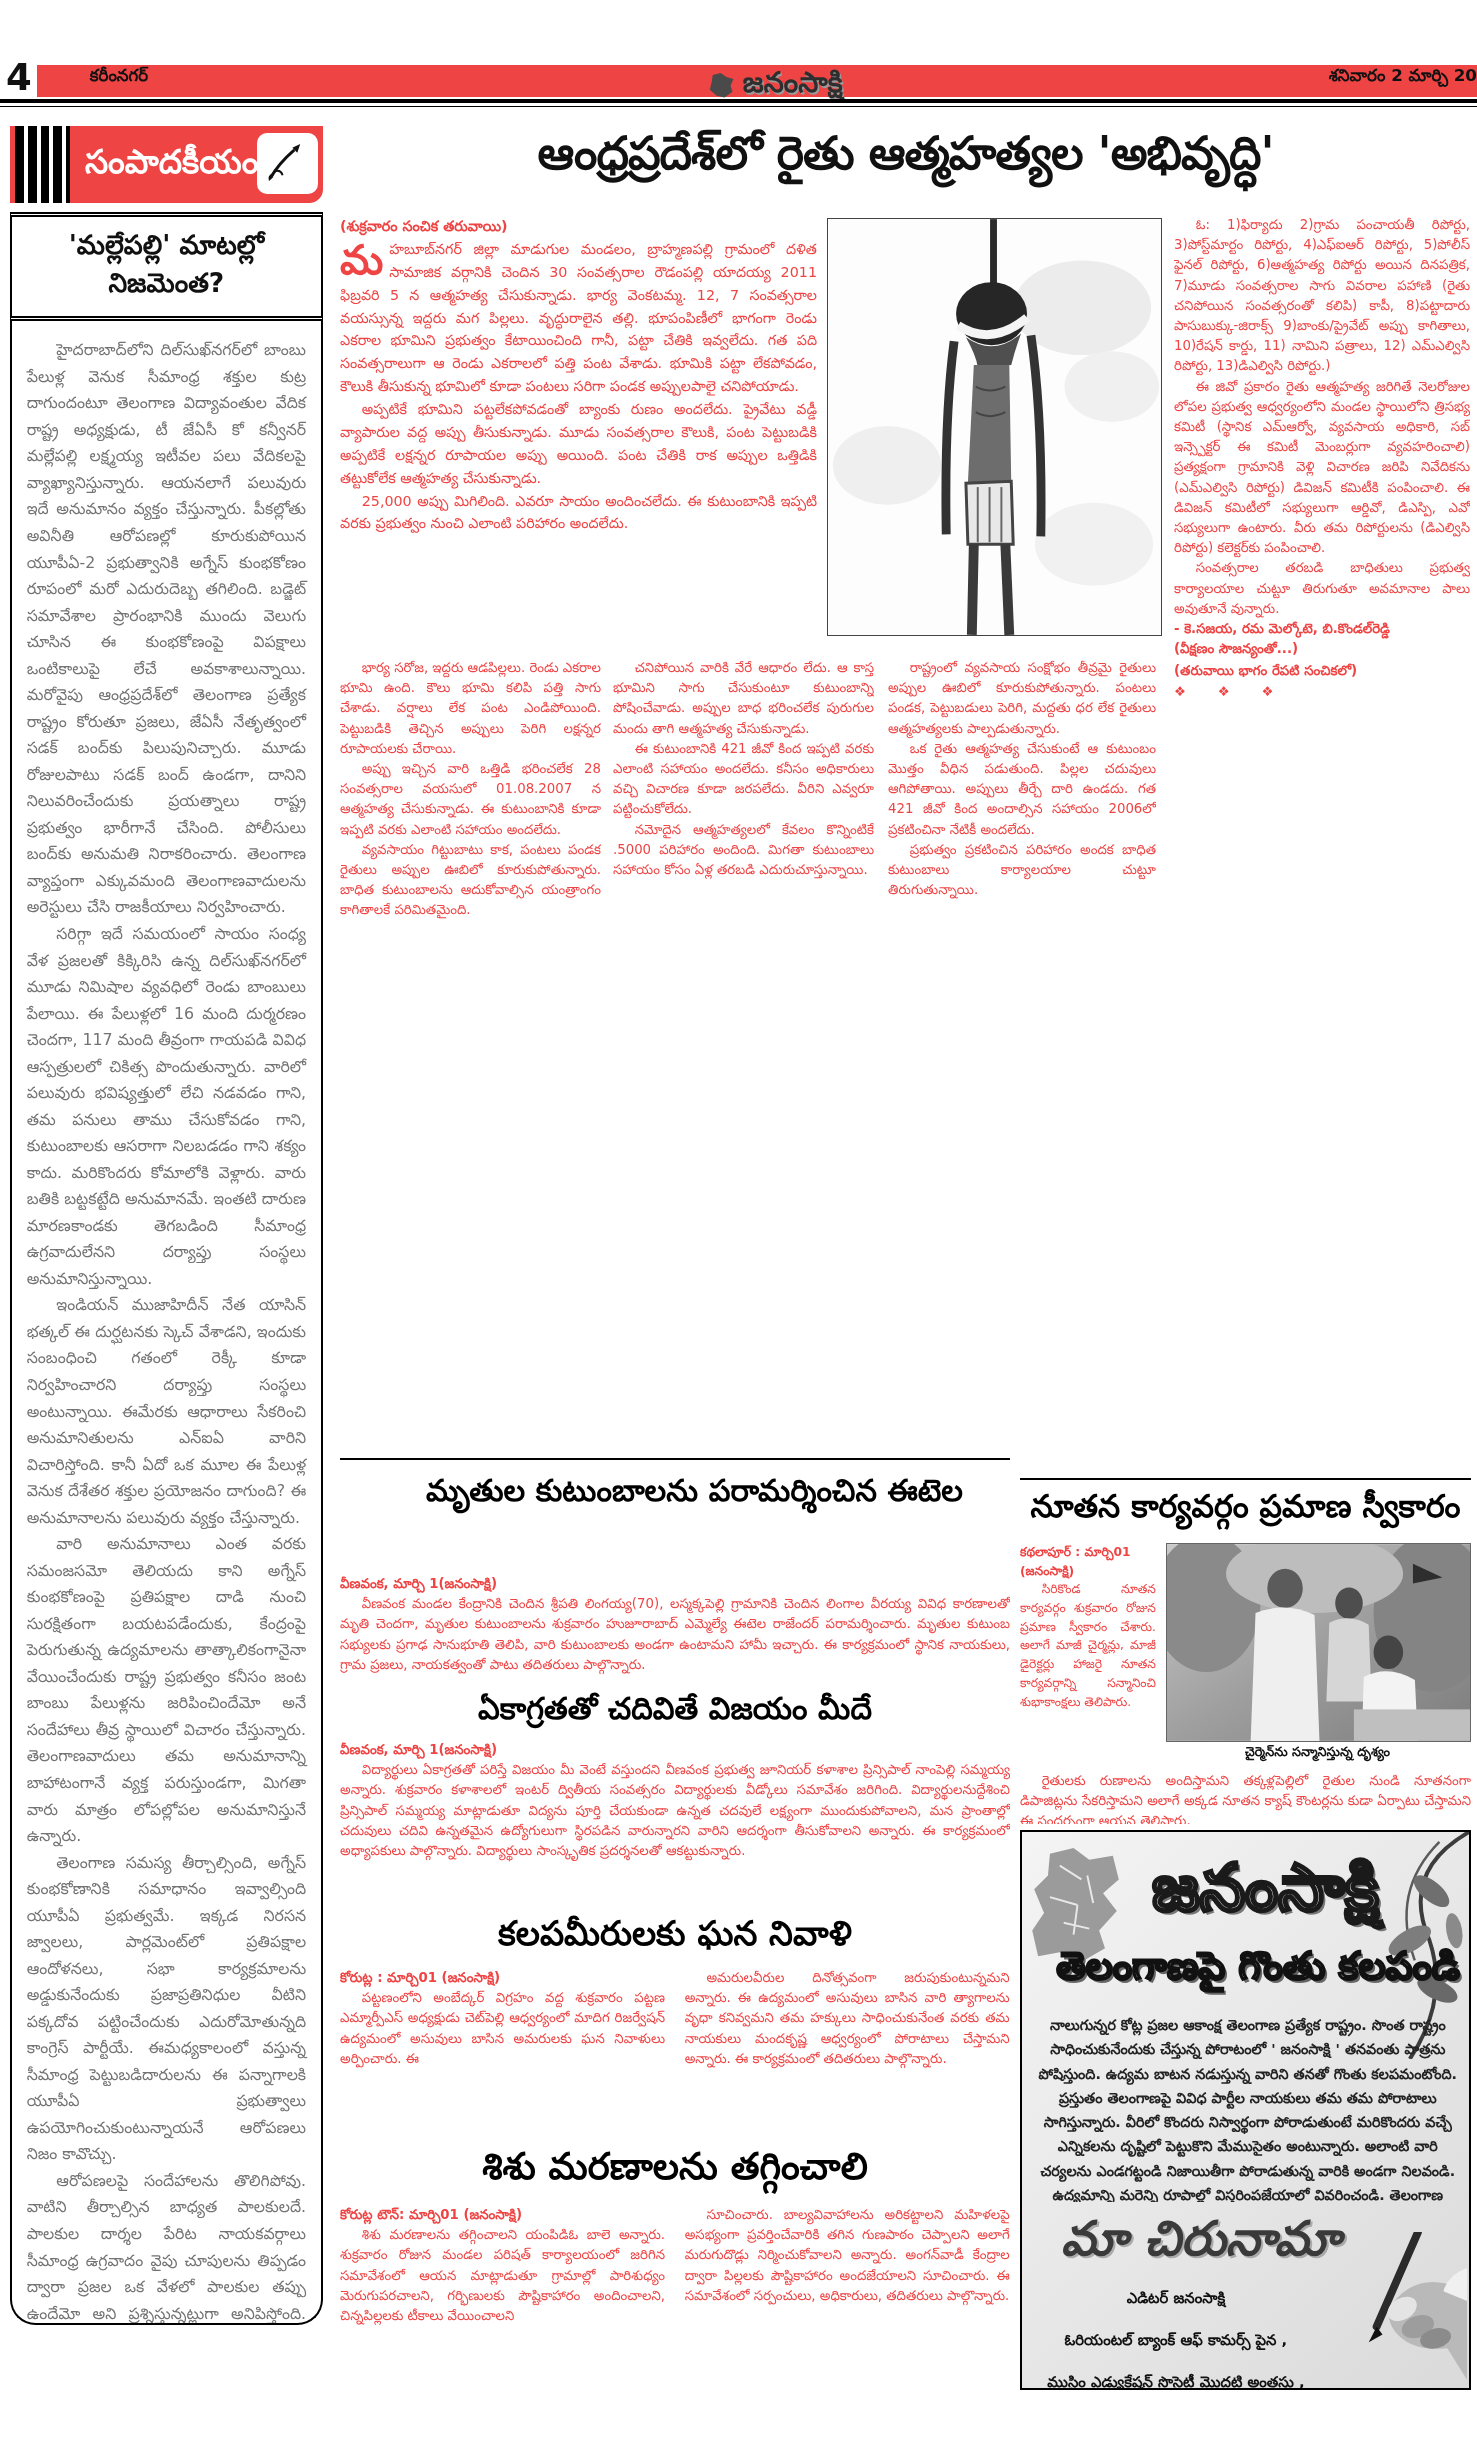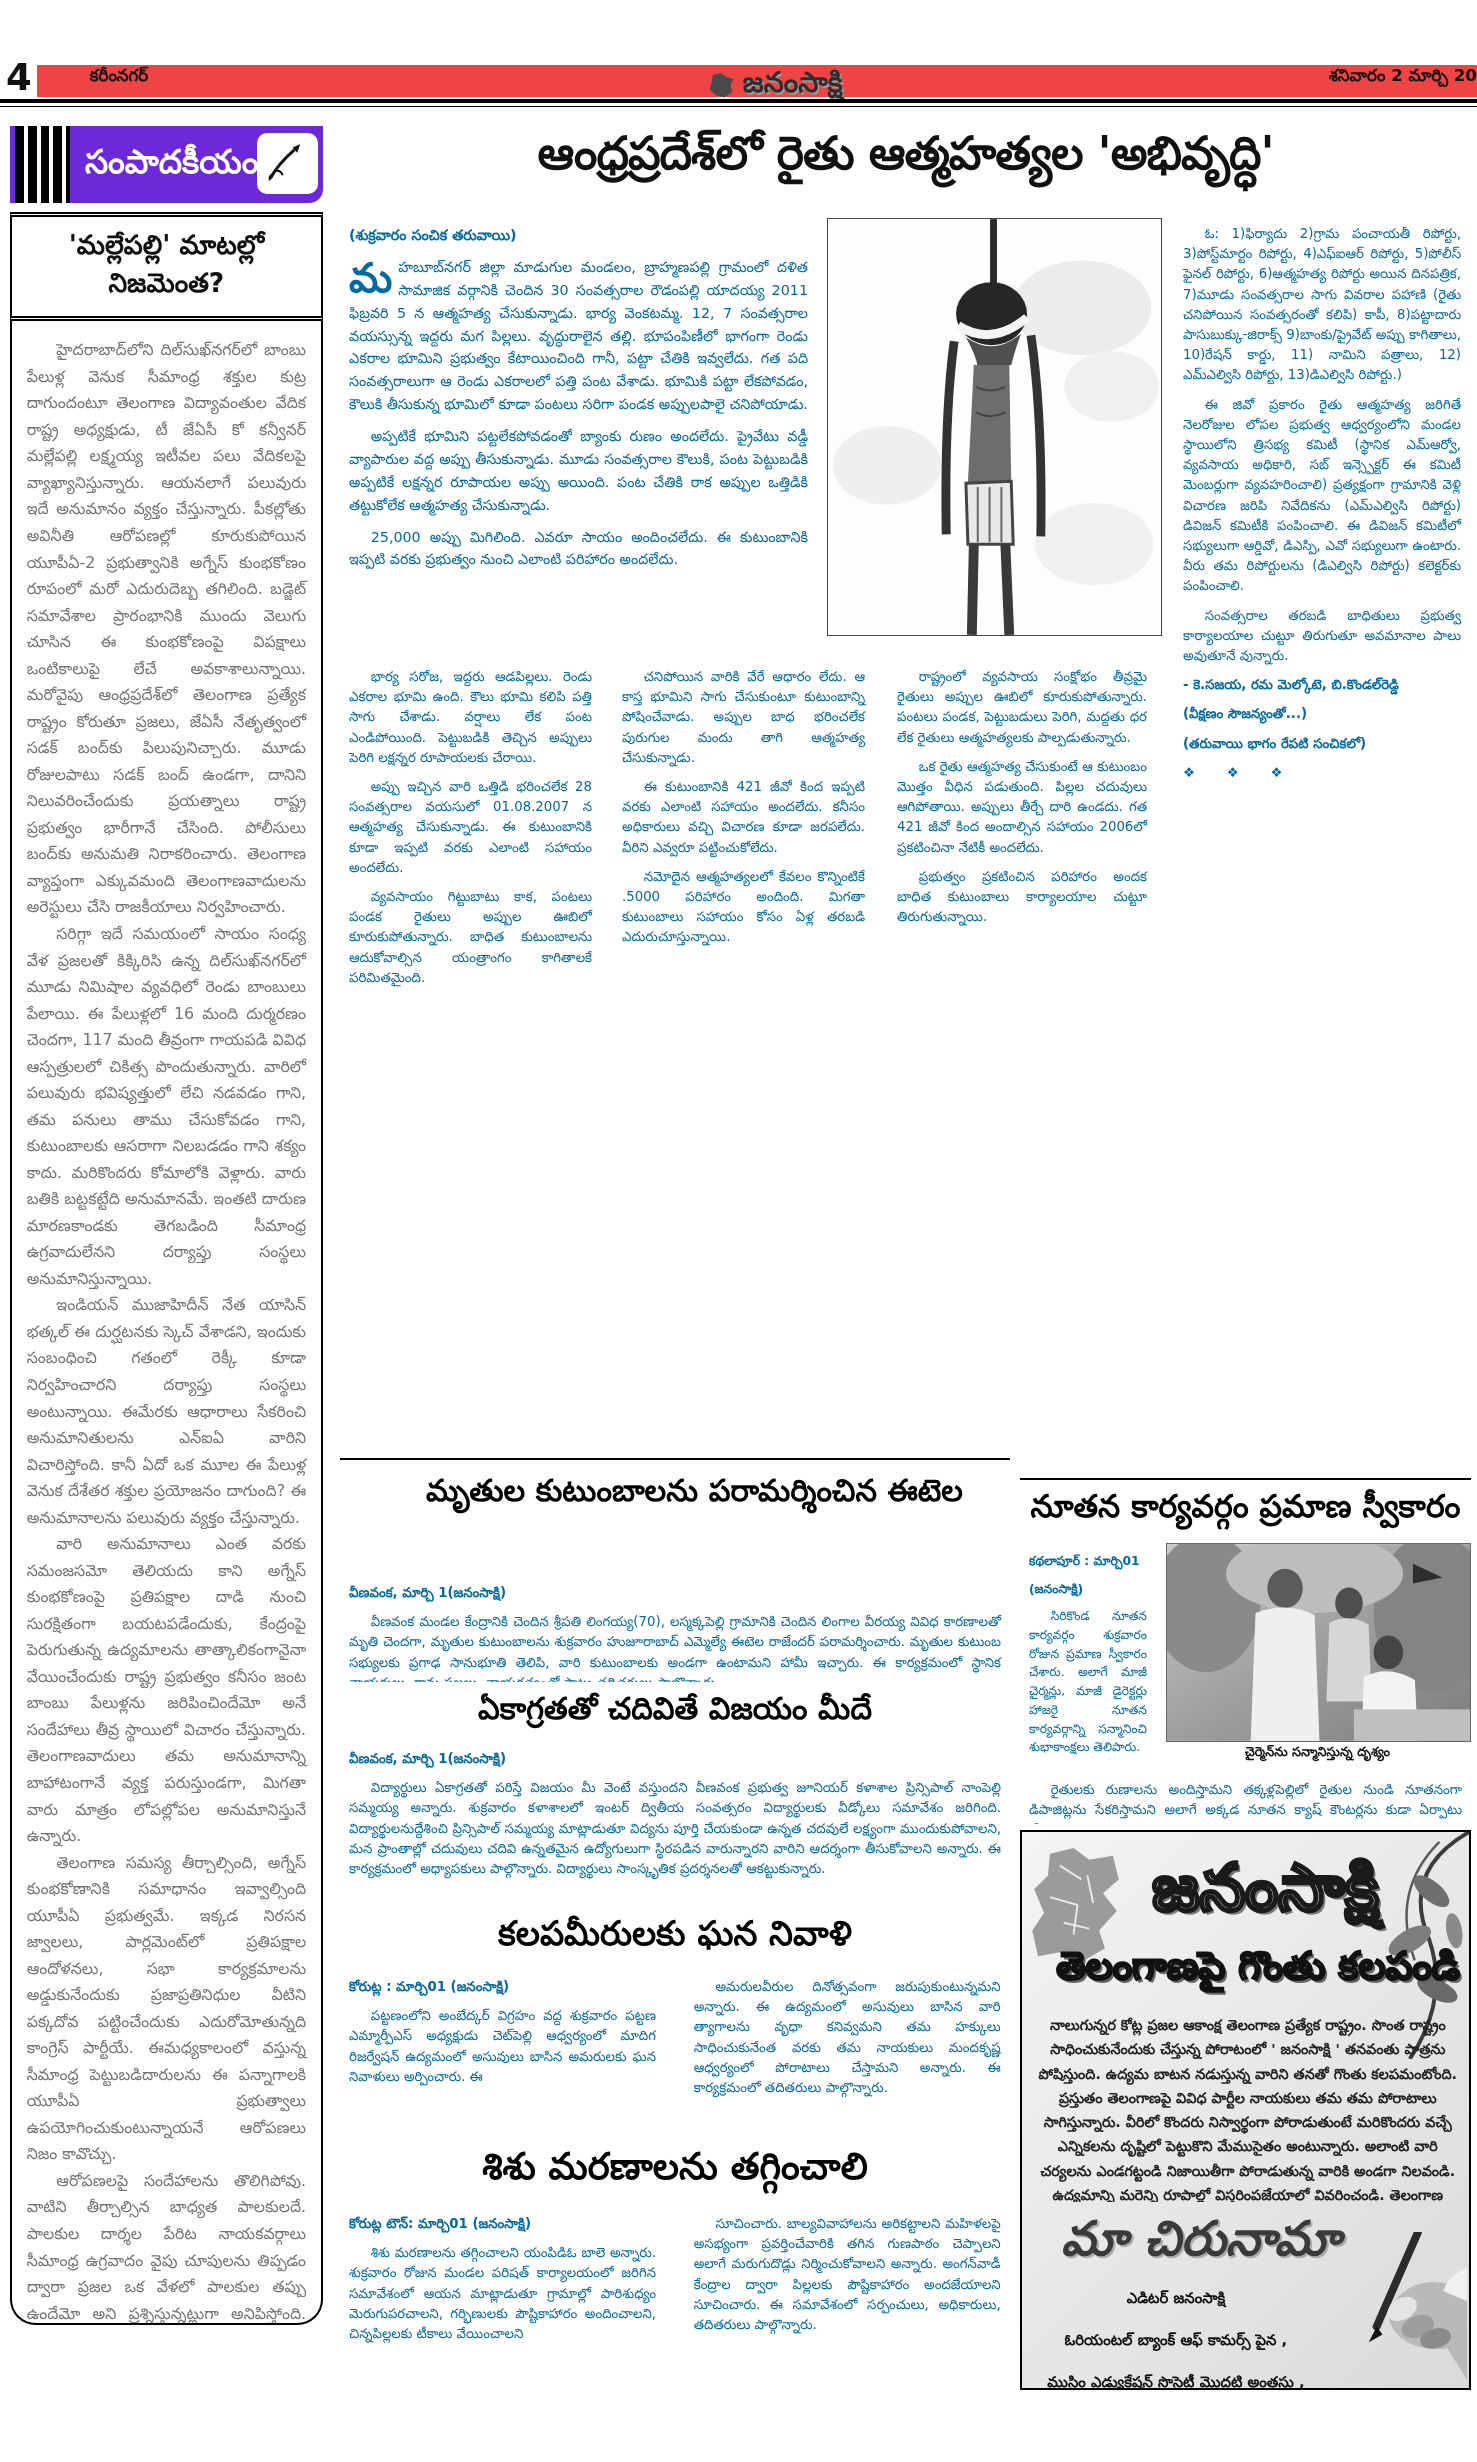--- a/index.html
+++ b/index.html
@@ -10,38 +10,38 @@
   .band{position:absolute;left:37px;top:65px;width:1436px;height:31.5px;background:#ef4444;
         display:flex;align-items:flex-start;padding-left:39px;}
   .edition{margin-left:13.8px;font-weight:bold;font-size:16.7px;}
   .masthead{position:absolute;left:50%;transform:translateX(-50%);display:flex;align-items:center;gap:6.9px;}
   .masthead-text{font-size:28.6px;font-weight:800;color:#2e2e2e;text-shadow:1.5px 1.5px 0 #9a9a9a;}
   .dateline-top{margin-left:auto;margin-right:11.8px;font-weight:bold;font-size:16.7px;}
   .hrule-thick{position:absolute;left:0;top:99px;width:1478px;height:3.9px;background:#000;}
   .hrule-thin{position:absolute;left:0;top:106px;width:1478px;height:1px;background:#000;}
   
   .ed-col{position:absolute;left:9.9px;top:126px;width:313px;}
-  .ed-banner{height:77px;background:#6d28d9;position:relative;border-radius:0 0 13.8px 0;}
+  .ed-banner{height:77px;background:#ef4444;position:relative;border-radius:0 0 13.8px 0;}
   .ed-stripes{position:absolute;left:4.9px;top:0;bottom:0;width:55px;
               background:repeating-linear-gradient(90deg,#000 0 8.9px,#fff 8.9px 12.8px);}
   .ed-banner-text{position:absolute;left:75px;top:50%;transform:translateY(-50%);
                   color:#fff;font-size:33px;font-weight:800;white-space:nowrap;}
   .ed-pen{position:absolute;right:4.9px;top:6.9px;width:61px;height:61px;background:#fff;
           border-radius:9.9px;display:flex;align-items:center;justify-content:center;}
   .ed-headbox{margin-top:8.9px;border-top:5.9px double #000;border-bottom:5.9px double #000;
               border-left:2px solid #000;border-right:2px solid #000;
               padding:11.8px 3.9px;text-align:center;font-size:26.6px;font-weight:800;}
   .ed-body{border:2px solid #000;border-top:none;border-radius:0 0 25.6px 25.6px;
            padding:15.8px 14.8px 17.7px;height:2004px;overflow:hidden;box-sizing:border-box;}
   .ed-body p{margin:0;text-indent:29.6px;text-align:justify;font-size:15.8px;line-height:1.68;color:#737373;}
   
   .lead-hl{position:absolute;left:340px;top:126px;width:1131px;text-align:center;
            font-size:46px;font-weight:800;letter-spacing:-1px;}
   .subhead{font-size:20.7px;font-weight:bold;text-align:center;margin:0 0 13.8px;}
-  .news p{margin:9px;text-indent:21.7px;text-align:justify;font-size:13.3px;line-height:1.52;color:#0369a1;}
+  .news p{margin:0;text-indent:21.7px;text-align:justify;font-size:13.3px;line-height:1.52;color:#ef4444;}
   .colA{position:absolute;left:340px;top:215px;width:477px;height:424px;overflow:hidden;}
   .colA p{font-size:14.3px;line-height:1.6;}
   .dropcap{float:left;font-size:41px;font-weight:800;line-height:.9;padding:3.9px 5.9px 0 0;}
   .illus{position:absolute;left:827px;top:218px;width:335px;height:418px;border:1px solid #444;
          background:#fdfdfd;box-sizing:border-box;}
   .colA2{position:absolute;left:340px;top:658px;width:261px;height:788px;overflow:hidden;}
   .colB {position:absolute;left:613px;top:658px;width:261px;height:788px;overflow:hidden;}
   .colC {position:absolute;left:888px;top:658px;width:268px;height:788px;overflow:hidden;}
   .colD {position:absolute;left:1174px;top:215px;width:296px;height:1243px;overflow:hidden;}
   .sig{text-align:right;font-weight:bold;font-size:14.8px;margin-top:25.6px;}

